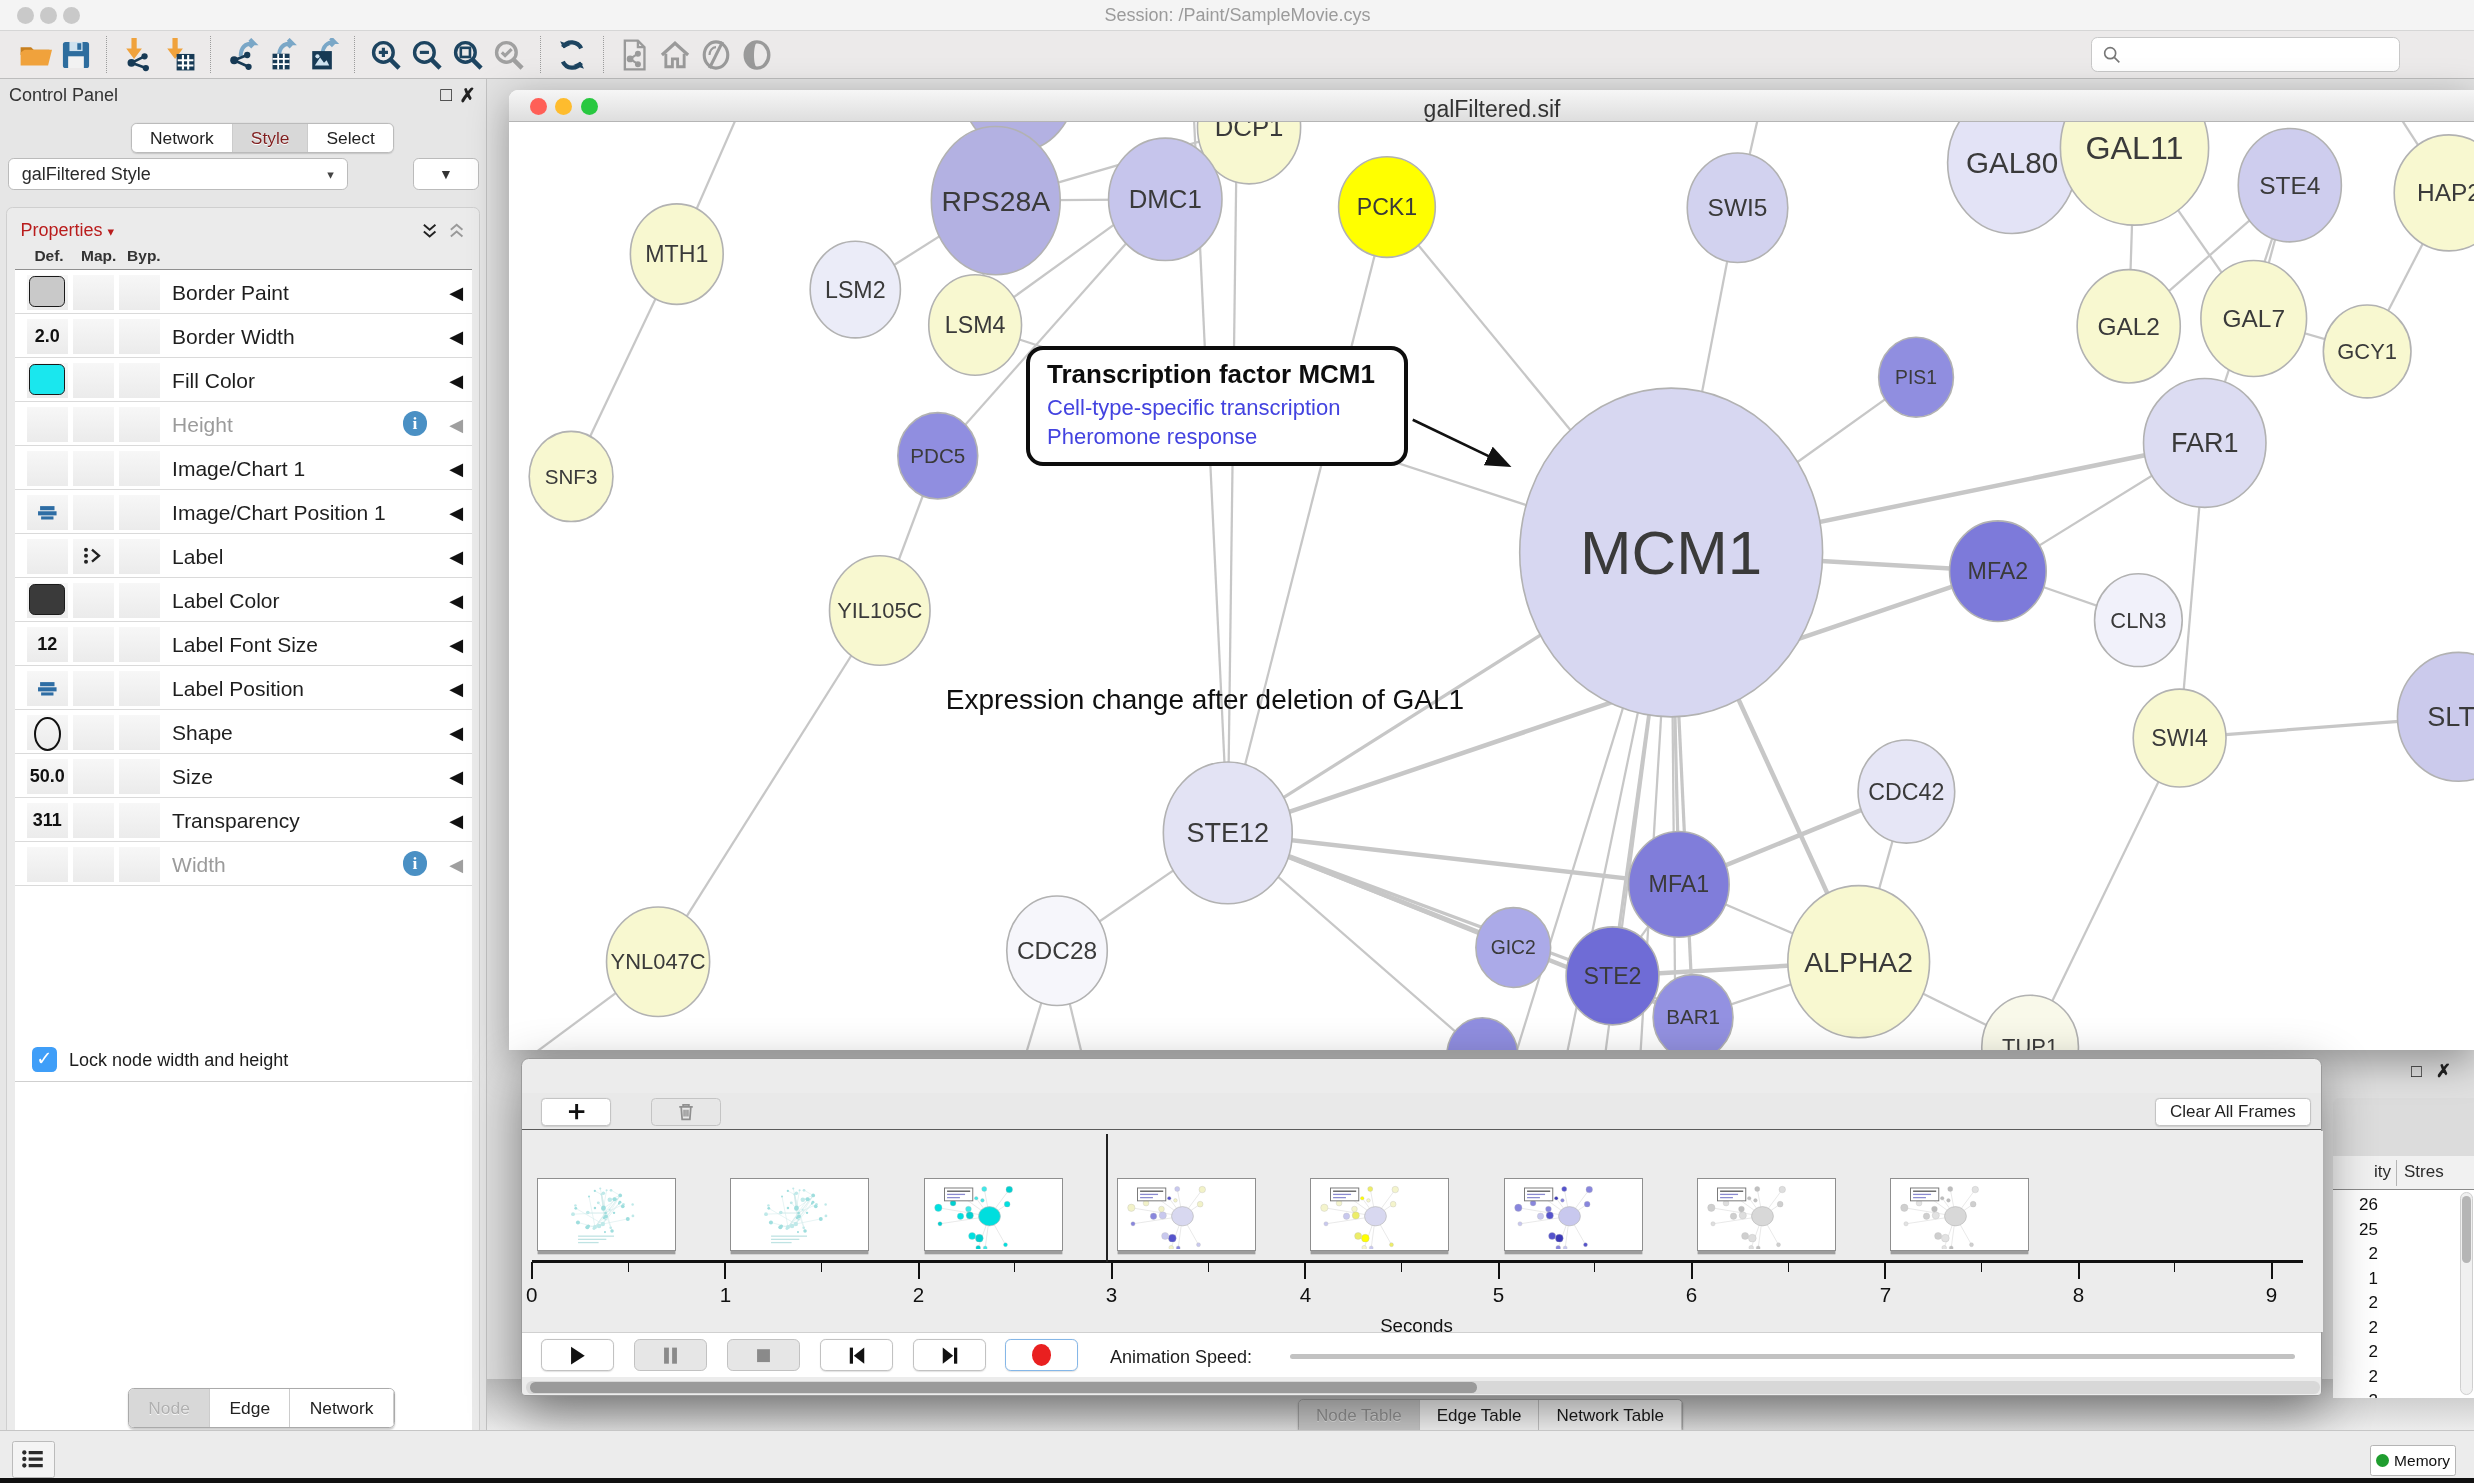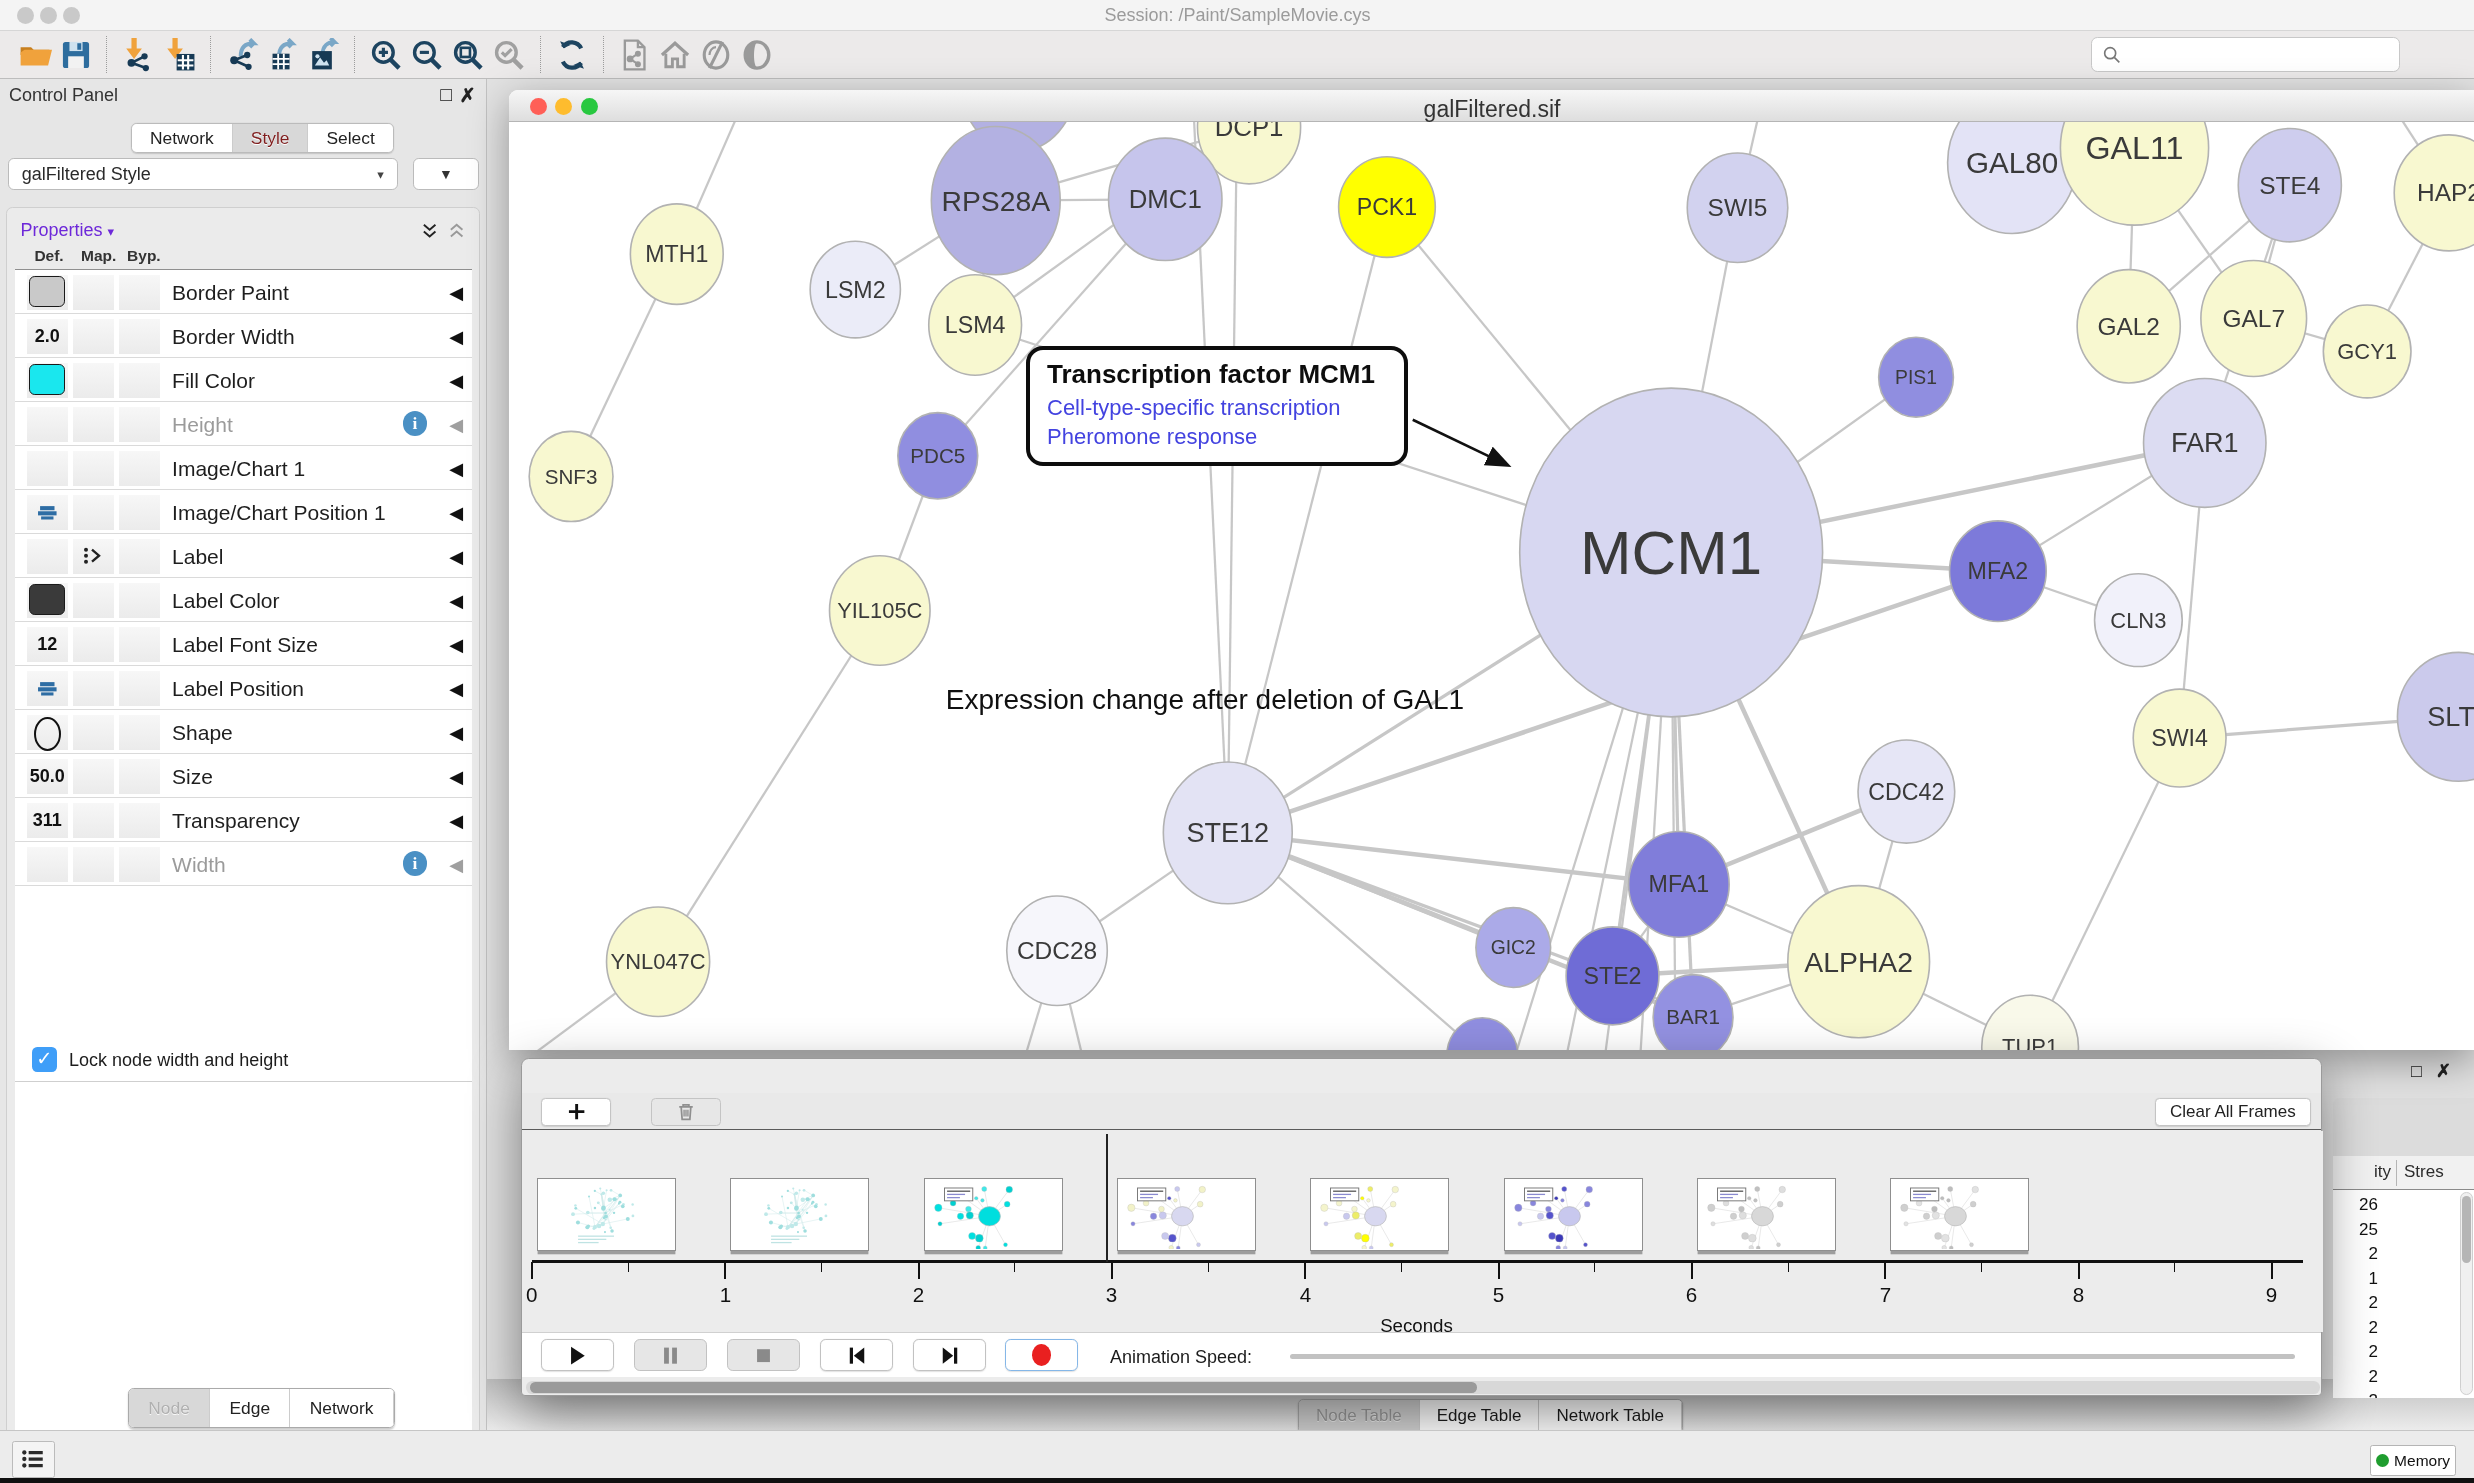--- a/index.html
+++ b/index.html
@@ -20,24 +20,24 @@
   #search-wrap input { border:none; outline:none; font-size:17px; width:258px; background:transparent; font-family:"Liberation Sans",sans-serif; }
 
   
   #control-panel { left:0; top:79px; width:487px; height:1351px; background:#e6e6e6; border-right:1.3px solid #c2c2c2; }
   #cp-title { position:absolute; left:9px; top:6.4px; font-size:18px; color:#333; }
   .win-ctl { position:absolute; top:5.2px; font-size:19.3px; color:#222; }
   #cp-tabs { position:absolute; left:131px; top:44px; height:30px; display:flex; border:0.6px solid #bbb; border-radius:5.8px; overflow:hidden; box-shadow:0 0.6px 1.3px rgba(0,0,0,.15); }
   .cp-tab { padding:0 18px; font-size:17.4px; display:flex; align-items:center; background:#fff; border-right:0.6px solid #ccc; color:#222; }
   .cp-tab:last-child { border-right:none; }
   .cp-tab.pressed { background:#d8d8d8; color:#7f1d1d; text-shadow:0 0.6px 0 #fff; }
-  #style-combo { position:absolute; left:7.7px; top:79px; width:390px; height:32px; background:#fff; border:1.3px solid #bbb; border-radius:5.8px; font-size:18px; display:flex; align-items:center; padding:0 13px; justify-content:space-between; }
+  #style-combo { position:absolute; left:7.7px; top:79px; width:340px; height:32px; background:#fff; border:1.3px solid #bbb; border-radius:5.8px; font-size:18px; display:flex; align-items:center; padding:0 13px; justify-content:space-between; }
   #style-menu-btn { position:absolute; left:413px; top:79px; width:66px; height:32px; background:#fff; border:1.3px solid #bbb; border-radius:5.8px; font-size:14px; display:flex; align-items:center; justify-content:center; color:#333; }
   #props-card { position:absolute; left:6.4px; top:128px; width:474px; height:1258px; background:#ebebeb; border:0.6px solid #cfcfcf; border-radius:6.4px; }
-  #props-header { position:absolute; left:13px; top:11.6px; font-size:18px; color:#6d28d9; }
+  #props-header { position:absolute; left:13px; top:11.6px; font-size:18px; color:#b91c1c; }
   #props-colhdr { position:absolute; left:7.7px; top:39px; width:457px; height:22px; font-size:15.5px; font-weight:bold; color:#333; }
   #props-colhdr span { position:absolute; top:0; }
   #prop-rows { position:absolute; left:7.7px; top:61px; width:457px; height:1241px; background:#fff; border-top:1.3px solid #8f8f8f; overflow:hidden; }
   .prow { position:relative; height:44px; border-bottom:0.6px solid #dadada; }
   .prow .cell { position:absolute; top:4.5px; width:41px; height:35px; background:linear-gradient(#f7f7f7,#ebebeb); }
   .prow .c0 { left:11.6px; } .prow .c1 { left:58px; } .prow .c2 { left:104px; }
   .prow .plabel { position:absolute; left:157px; top:11px; font-size:21px; color:#1e1e1e; }
   .prow.grayed .plabel { color:#9b9b9b; }
   .prow .arr { position:absolute; right:9px; top:11.6px; font-size:18px; color:#111; }
   .prow.grayed .arr { color:#9f9f9f; }

